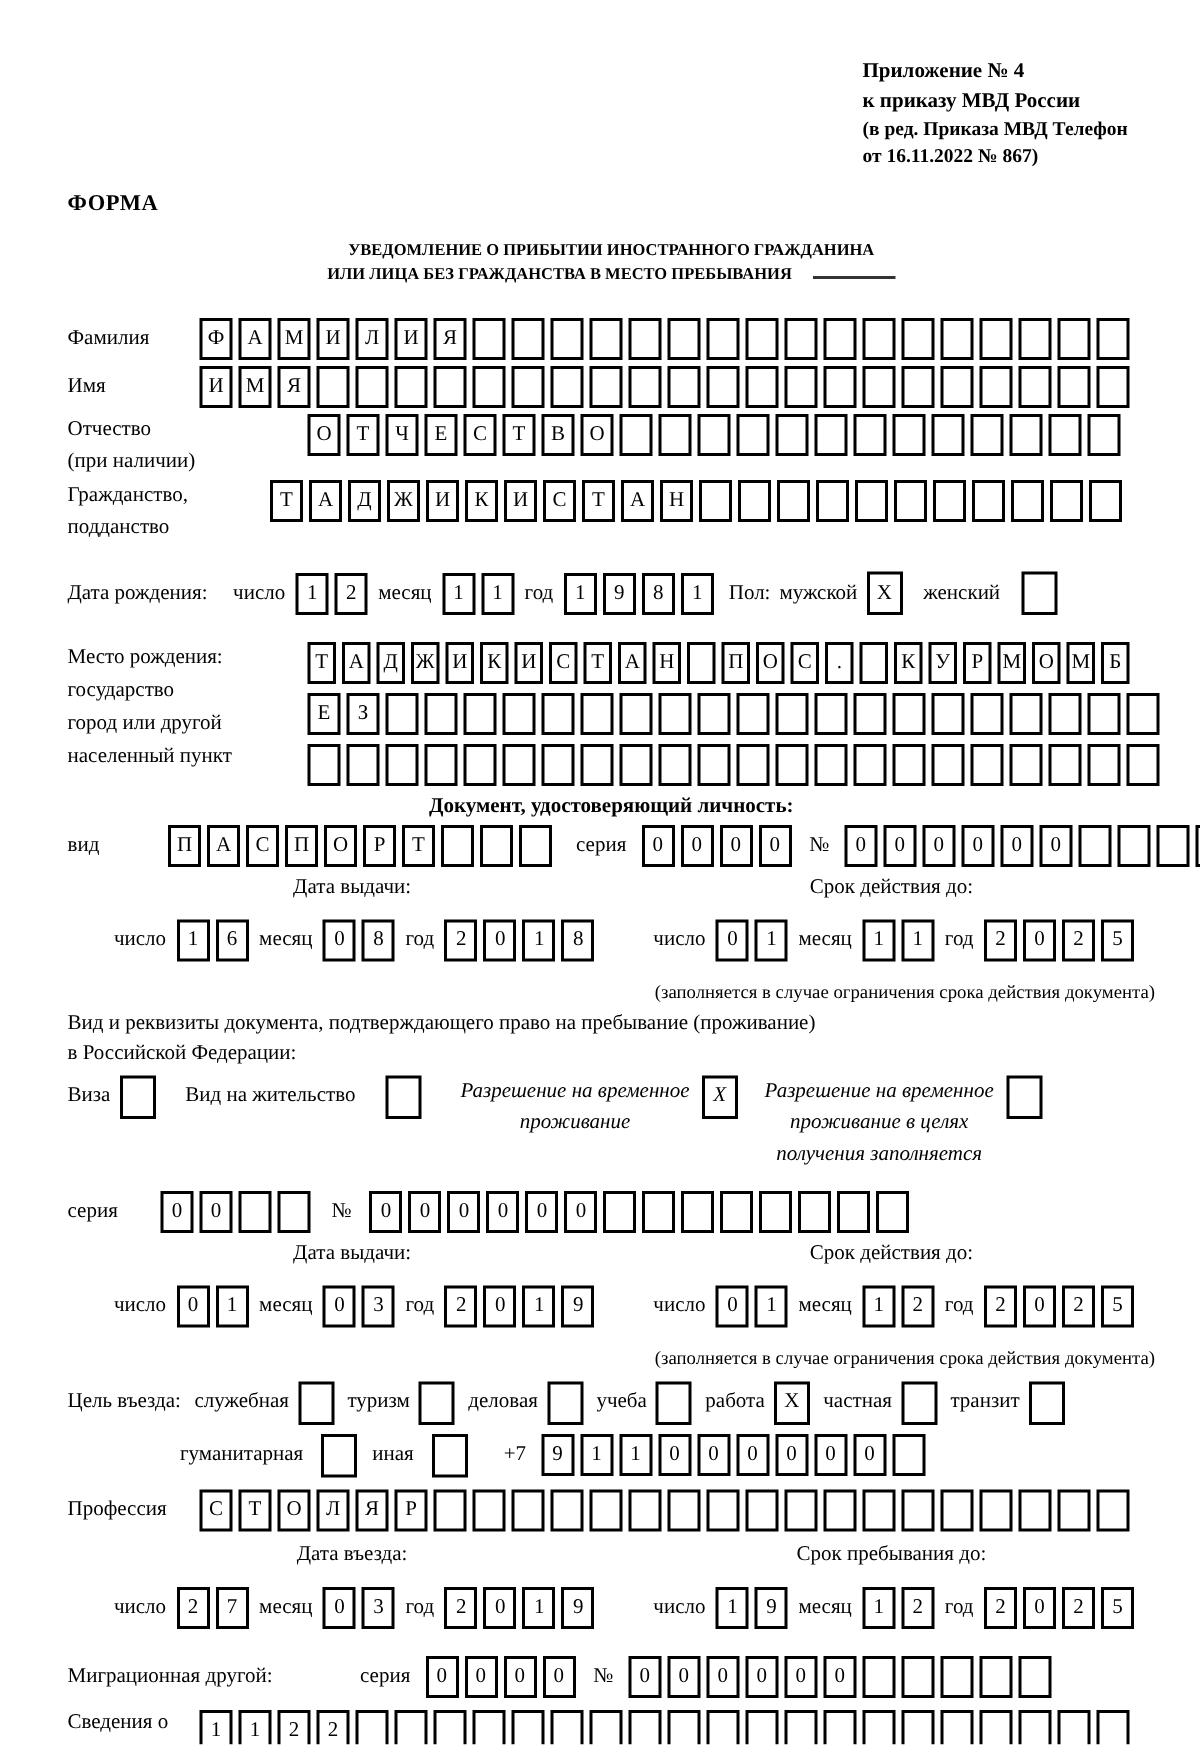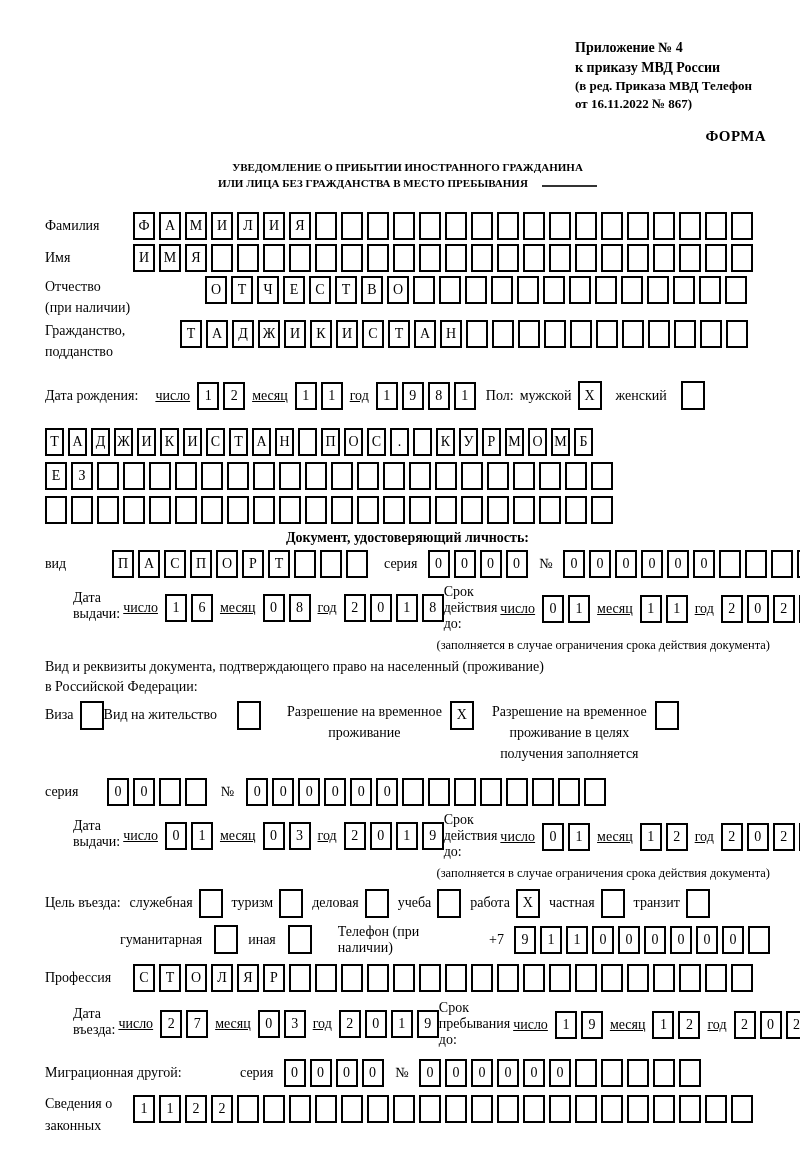--- a/index.html
+++ b/index.html
@@ -4,41 +4,41 @@
 <style>
   html,body{margin:0;padding:0;background:#ffffff;}
   .page{
     width:800px;height:1163px;box-sizing:border-box;background:#fff;color:#000;
     font-family:"Liberation Serif","DejaVu Serif",serif;font-size:14px;
     padding:38px 30px 0 45px;overflow:hidden;position:relative;
   }
   .annex{width:195px;margin-left:auto;line-height:1.4;font-weight:bold;}
   .annex div{white-space:nowrap;}
   .annex .note{font-size:13px;}
-  .forma{text-align:right;font-weight:bold;font-size:15px;margin-top:14px;padding-right:4px;letter-spacing:.4px;}
+  .forma{font-weight:bold;font-size:15px;margin-top:14px;padding-right:4px;letter-spacing:.4px;}
   .title{text-align:center;font-weight:bold;font-size:11px;line-height:1.5;margin-top:14px;}
   .blankline{display:inline-block;width:55px;border-bottom:2px solid #333;margin-left:14px;vertical-align:baseline;}
   .sec{font-weight:bold;font-size:14.5px;margin-top:24px;letter-spacing:.2px;}
   .row{display:flex;align-items:center;}
   .row.top{align-items:flex-start;}
   .cells{display:flex;gap:4px;flex-wrap:nowrap;}
   .cell{width:18px;height:24px;border:2px solid #000;display:flex;align-items:center;justify-content:center;
         font-size:14px;flex:none;box-sizing:content-box;}
   .sm .cell{width:15px;}
   .checkbox{width:20px;height:25px;border:2px solid #000;display:inline-flex;align-items:center;justify-content:center;
         font-size:14px;flex:none;}
   .lblcol{flex:none;line-height:21px;}
   .dg{display:flex;align-items:center;gap:4px;}
-  .dg .lbl{margin:16px 3px;text-decoration:underline;}
+  .dg .lbl{margin:16px 3px;}
   .datecols{display:flex;align-items:flex-start;}
-  .dc{display:flex;flex-direction:row;align-items:center;}
+  .dc{display:flex;flex-direction:column;align-items:center;}
   .dc .dc-title{margin-bottom:3px;}
   .note-r{font-size:12.5px;text-align:right;margin-top:3px;}
   .pair{display:inline-flex;align-items:center;gap:6px;}
-  .optcol{display:flex;align-items:flex-start;gap:8px;}
+  .optcol{display:flex;align-items:flex-start;gap:8px;font-style:italic;}
   .optcol .optlines{text-align:center;line-height:21px;}
   .mt2{margin-top:2px;}.mt4{margin-top:4px;}.mt6{margin-top:6px;}.mt8{margin-top:8px;}
   .mt10{margin-top:10px;}.mt14{margin-top:14px;}.mt20{margin-top:20px;}
   .bold{font-weight:bold;}
   .center{text-align:center;}
 </style>
 </head>
 <body>
 
 <div class="page">
@@ -201,20 +201,26 @@
         </span>
     </span>
     <span style="margin-left:10px">Пол:</span>
     <span style="margin-left:6px">мужской</span>
     <span class="checkbox" style="margin-left:6px">X</span>
     <span style="margin-left:14px">женский</span>
     <span class="checkbox" style="margin-left:14px"></span>
   </div>
 
   <div class="row top mt8">
+    <span class="lblcol" style="width:160px;line-height:22px">
+      <span>Место рождения:</span><br>
+      <span>государство</span><br>
+      <span>город или другой</span><br>
+      <span>населенный пункт</span>
+    </span>
     <span>
       <span class="cells sm">
           <span class="cell">Т</span>
           <span class="cell">А</span>
           <span class="cell">Д</span>
           <span class="cell">Ж</span>
           <span class="cell">И</span>
           <span class="cell">К</span>
           <span class="cell">И</span>
           <span class="cell">С</span>
@@ -365,29 +371,29 @@
             <span class="cell">2</span>
             <span class="cell">0</span>
             <span class="cell">2</span>
             <span class="cell">5</span>
           </span>
       </div>
     </div>
   </div>
   <div class="note-r">(заполняется в случае ограничения срока действия документа)</div>
 
-  <div class="mt6">Вид и реквизиты документа, подтверждающего право на населенный (проживание)</div>
+  <div class="mt6">Вид и реквизиты документа, подтверждающего право на пребывание (проживание)</div>
   <div class="mt4">в Российской Федерации:</div>
 
   <div class="row top mt6">
     <span class="pair">
       <span>Виза</span>
       <span class="checkbox"></span>
     </span>
-    <span class="pair" style="">
+    <span class="pair" style="margin-left:20px">
       <span>Вид на жительство</span>
       <span class="checkbox" style="margin-left:14px"></span>
     </span>
     <span class="optcol" style="margin-left:26px">
       <span class="optlines">
         <span>Разрешение на временное</span><br>
         <span>проживание</span>
       </span>
       <span class="checkbox">X</span>
     </span>
@@ -510,21 +516,20 @@
 
   <div class="row mt6" style="gap:10px;padding-left:75px">
     <span class="pair">
       <span>гуманитарная</span>
       <span class="checkbox" style="margin-left:6px"></span>
     </span>
     <span class="pair">
       <span>иная</span>
       <span class="checkbox" style="margin-left:6px"></span>
     </span>
-    <span style="margin-left:16px">Телефон (при наличии)</span>
     <span style="margin-left:14px">+7</span>
     <span class="cells">
         <span class="cell">9</span>
         <span class="cell">1</span>
         <span class="cell">1</span>
         <span class="cell">0</span>
         <span class="cell">0</span>
         <span class="cell">0</span>
         <span class="cell">0</span>
         <span class="cell">0</span>

